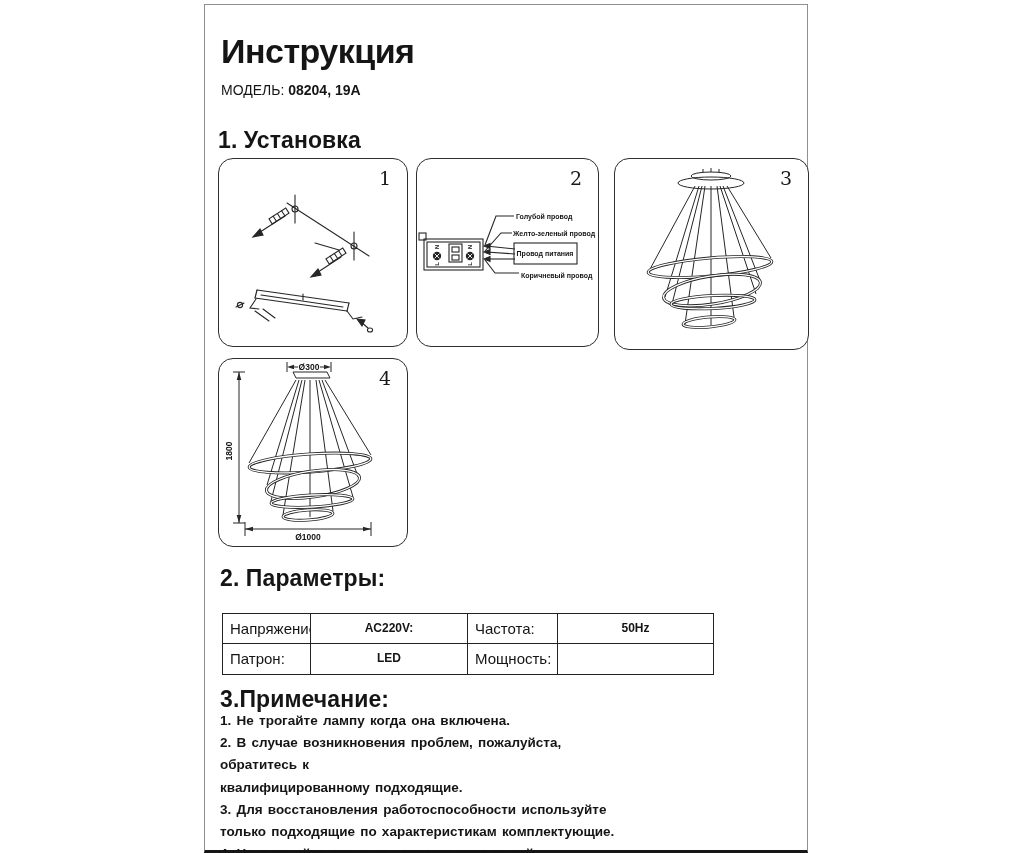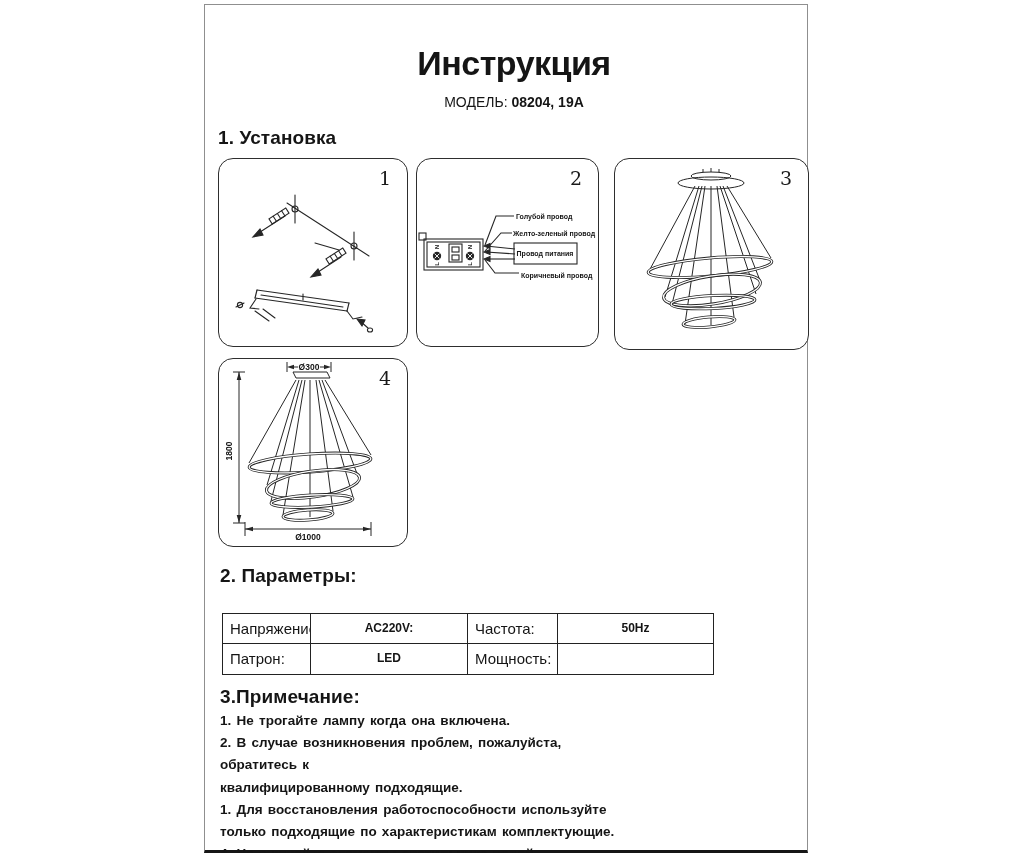--- a/index.html
+++ b/index.html
@@ -2,26 +2,26 @@
 <html><head>
 <meta charset="utf-8">
 <style>
   html,body{margin:0;padding:0;background:#ffffff;}
   .stage{position:relative;width:1024px;height:853px;background:#ffffff;overflow:hidden;
          font-family:"Liberation Sans","DejaVu Sans",sans-serif;color:#151515;}
   .page{position:absolute;left:204px;top:4px;width:602px;height:845px;background:#fff;
         border-top:1px solid #8f8f8f;border-left:1px solid #8f8f8f;border-right:1px solid #8f8f8f;
         border-bottom:3px solid #161616;}
   .abs{position:absolute;}
-  .header{left:0;top:38px;width:602px;text-align:center;padding-left:16px;box-sizing:border-box;}
+  .header{left:0;top:26px;width:602px;text-align:left;padding-left:16px;box-sizing:border-box;}
   .title{font-size:34px;font-weight:800;letter-spacing:-0.5px;line-height:40px;}
   .model{font-size:14px;line-height:30px;margin-top:4px;}
   .model .lbl{font-weight:500;}
   .model .val{font-weight:800;}
-  .h2{font-size:19px;font-weight:700;letter-spacing:0.1px;}
+  .h2{font-size:23px;font-weight:700;letter-spacing:0.1px;}
   .panel{position:absolute;border:1.4px solid #2e2e2e;border-radius:15px;background:#fff;}
   .pnum{position:absolute;top:8px;right:16px;font-family:"DejaVu Serif","Liberation Serif",serif;
         font-size:19px;font-weight:400;color:#1a1a1a;}
   svg{display:block;}
   .ptable{position:absolute;left:17px;top:608px;display:grid;
           grid-template-columns:88px 157px 90px 155px;grid-auto-rows:30px;
           border:1.5px solid #222;}
   .ptable .cell{border-right:1px solid #222;border-bottom:1px solid #222;
                 line-height:29px;font-size:15px;overflow:hidden;white-space:nowrap;}
   .ptable .cell:nth-child(4n){border-right:none;}
@@ -240,19 +240,19 @@
       <div class="cell val">LED</div>
       <div class="cell lab">Мощность:</div>
     </div>
 
     <div class="abs h2" style="left:15px;top:681px;">3.Примечание:</div>
 
     <div class="abs notes">
       <div>1. Не трогайте лампу когда она включена.</div>
       <div>2. В случае возникновения проблем, пожалуйста, обратитесь к</div>
       <div>квалифицированному подходящие.</div>
-      <div>1. Для восстановления работоспособности используйте</div>
+      <div>3. Для восстановления работоспособности используйте</div>
       <div>только подходящие по характеристикам комплектующие.</div>
       <div>4. Не очищайте элементы светильника водой.</div>
     </div>
 
   </div>
 </div>
 
 </body></html>

